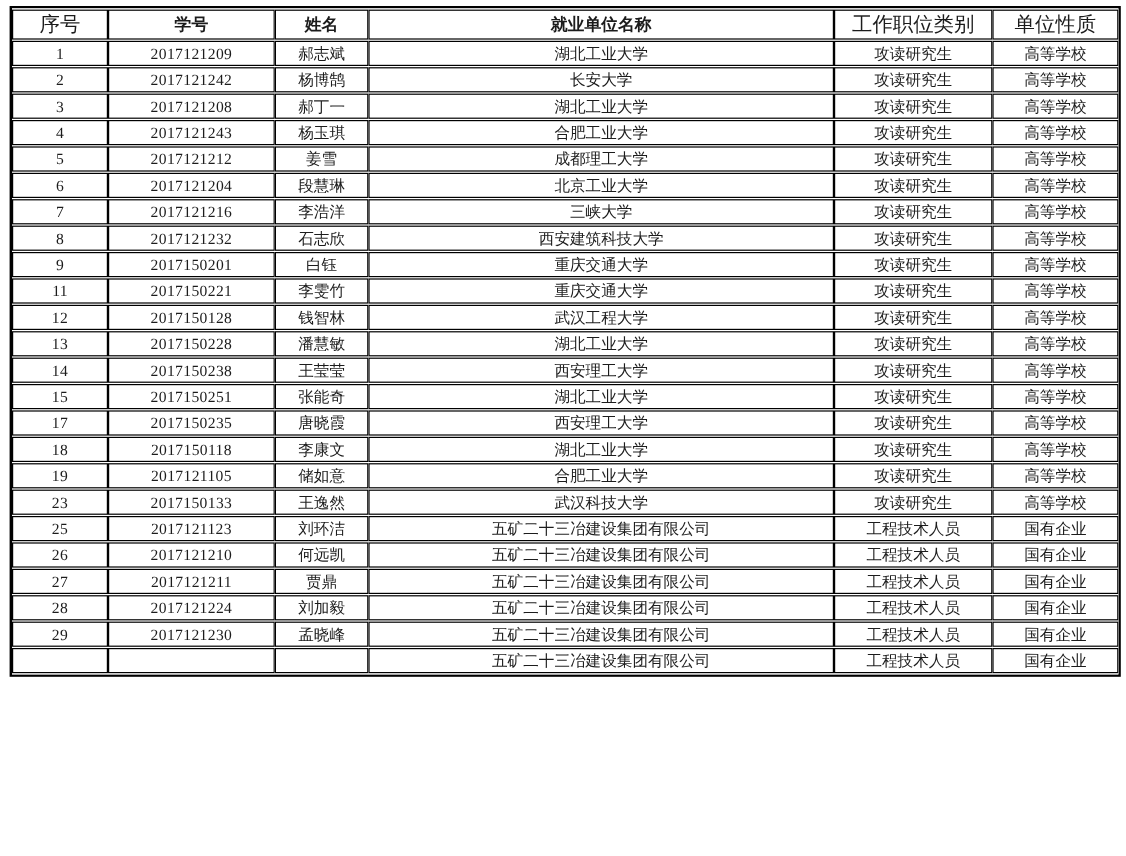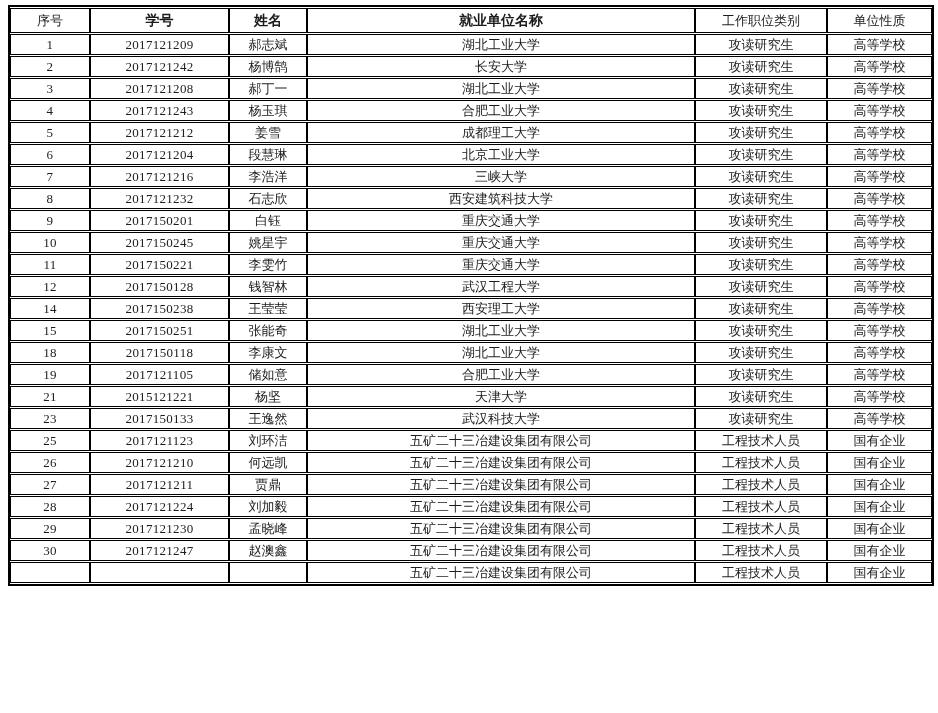--- a/index.html
+++ b/index.html
@@ -32,21 +32,21 @@
     border: 1px solid #000;
     text-align: center;
     vertical-align: middle;
     overflow: hidden;
     white-space: nowrap;
     padding: 0 2px;
     background: #ffffff;
   }
   th {
     height: 25px;
-    font-size: 13px;
+    font-size: 17px;
     font-weight: normal;
   }
   th.bold-col {
     font-weight: bold;
     font-size: 14px;
     margin-left: 38px;
   }
   td {
     height: 19px;
     font-size: 13px;
@@ -148,84 +148,84 @@
           </tr>
           <tr>
             <td class="num">9</td>
             <td class="num">2017150201</td>
             <td>白钰</td>
             <td>重庆交通大学</td>
             <td>攻读研究生</td>
             <td>高等学校</td>
           </tr>
           <tr>
-            <td class="num">10</td>
-            <td class="num">2017150245</td>
-            <td>姚星宇</td>
-            <td>重庆交通大学</td>
-            <td>攻读研究生</td>
-            <td>高等学校</td>
-          </tr>
-          <tr>
             <td class="num">11</td>
             <td class="num">2017150221</td>
             <td>李雯竹</td>
             <td>重庆交通大学</td>
             <td>攻读研究生</td>
             <td>高等学校</td>
           </tr>
           <tr>
             <td class="num">12</td>
             <td class="num">2017150128</td>
             <td>钱智林</td>
             <td>武汉工程大学</td>
             <td>攻读研究生</td>
             <td>高等学校</td>
           </tr>
           <tr>
+            <td class="num">13</td>
+            <td class="num">2017150228</td>
+            <td>潘慧敏</td>
+            <td>湖北工业大学</td>
+            <td>攻读研究生</td>
+            <td>高等学校</td>
+          </tr>
+          <tr>
             <td class="num">14</td>
             <td class="num">2017150238</td>
             <td>王莹莹</td>
             <td>西安理工大学</td>
             <td>攻读研究生</td>
             <td>高等学校</td>
           </tr>
           <tr>
             <td class="num">15</td>
             <td class="num">2017150251</td>
             <td>张能奇</td>
             <td>湖北工业大学</td>
             <td>攻读研究生</td>
             <td>高等学校</td>
           </tr>
           <tr>
+            <td class="num">17</td>
+            <td class="num">2017150235</td>
+            <td>唐晓霞</td>
+            <td>西安理工大学</td>
+            <td>攻读研究生</td>
+            <td>高等学校</td>
+          </tr>
+          <tr>
             <td class="num">18</td>
             <td class="num">2017150118</td>
             <td>李康文</td>
             <td>湖北工业大学</td>
             <td>攻读研究生</td>
             <td>高等学校</td>
           </tr>
           <tr>
             <td class="num">19</td>
             <td class="num">2017121105</td>
             <td>储如意</td>
             <td>合肥工业大学</td>
             <td>攻读研究生</td>
             <td>高等学校</td>
           </tr>
           <tr>
-            <td class="num">21</td>
-            <td class="num">2015121221</td>
-            <td>杨坚</td>
-            <td>天津大学</td>
-            <td>攻读研究生</td>
-            <td>高等学校</td>
-          </tr>
-          <tr>
             <td class="num">23</td>
             <td class="num">2017150133</td>
             <td>王逸然</td>
             <td>武汉科技大学</td>
             <td>攻读研究生</td>
             <td>高等学校</td>
           </tr>
           <tr>
             <td class="num">25</td>
             <td class="num">2017121123</td>
@@ -255,28 +255,20 @@
             <td class="num">2017121224</td>
             <td>刘加毅</td>
             <td>五矿二十三冶建设集团有限公司</td>
             <td>工程技术人员</td>
             <td>国有企业</td>
           </tr>
           <tr>
             <td class="num">29</td>
             <td class="num">2017121230</td>
             <td>孟晓峰</td>
-            <td>五矿二十三冶建设集团有限公司</td>
-            <td>工程技术人员</td>
-            <td>国有企业</td>
-          </tr>
-          <tr>
-            <td class="num">30</td>
-            <td class="num">2017121247</td>
-            <td>赵澳鑫</td>
             <td>五矿二十三冶建设集团有限公司</td>
             <td>工程技术人员</td>
             <td>国有企业</td>
           </tr>
           <tr>
             <td class="num"></td>
             <td class="num"></td>
             <td></td>
             <td>五矿二十三冶建设集团有限公司</td>
             <td>工程技术人员</td>

